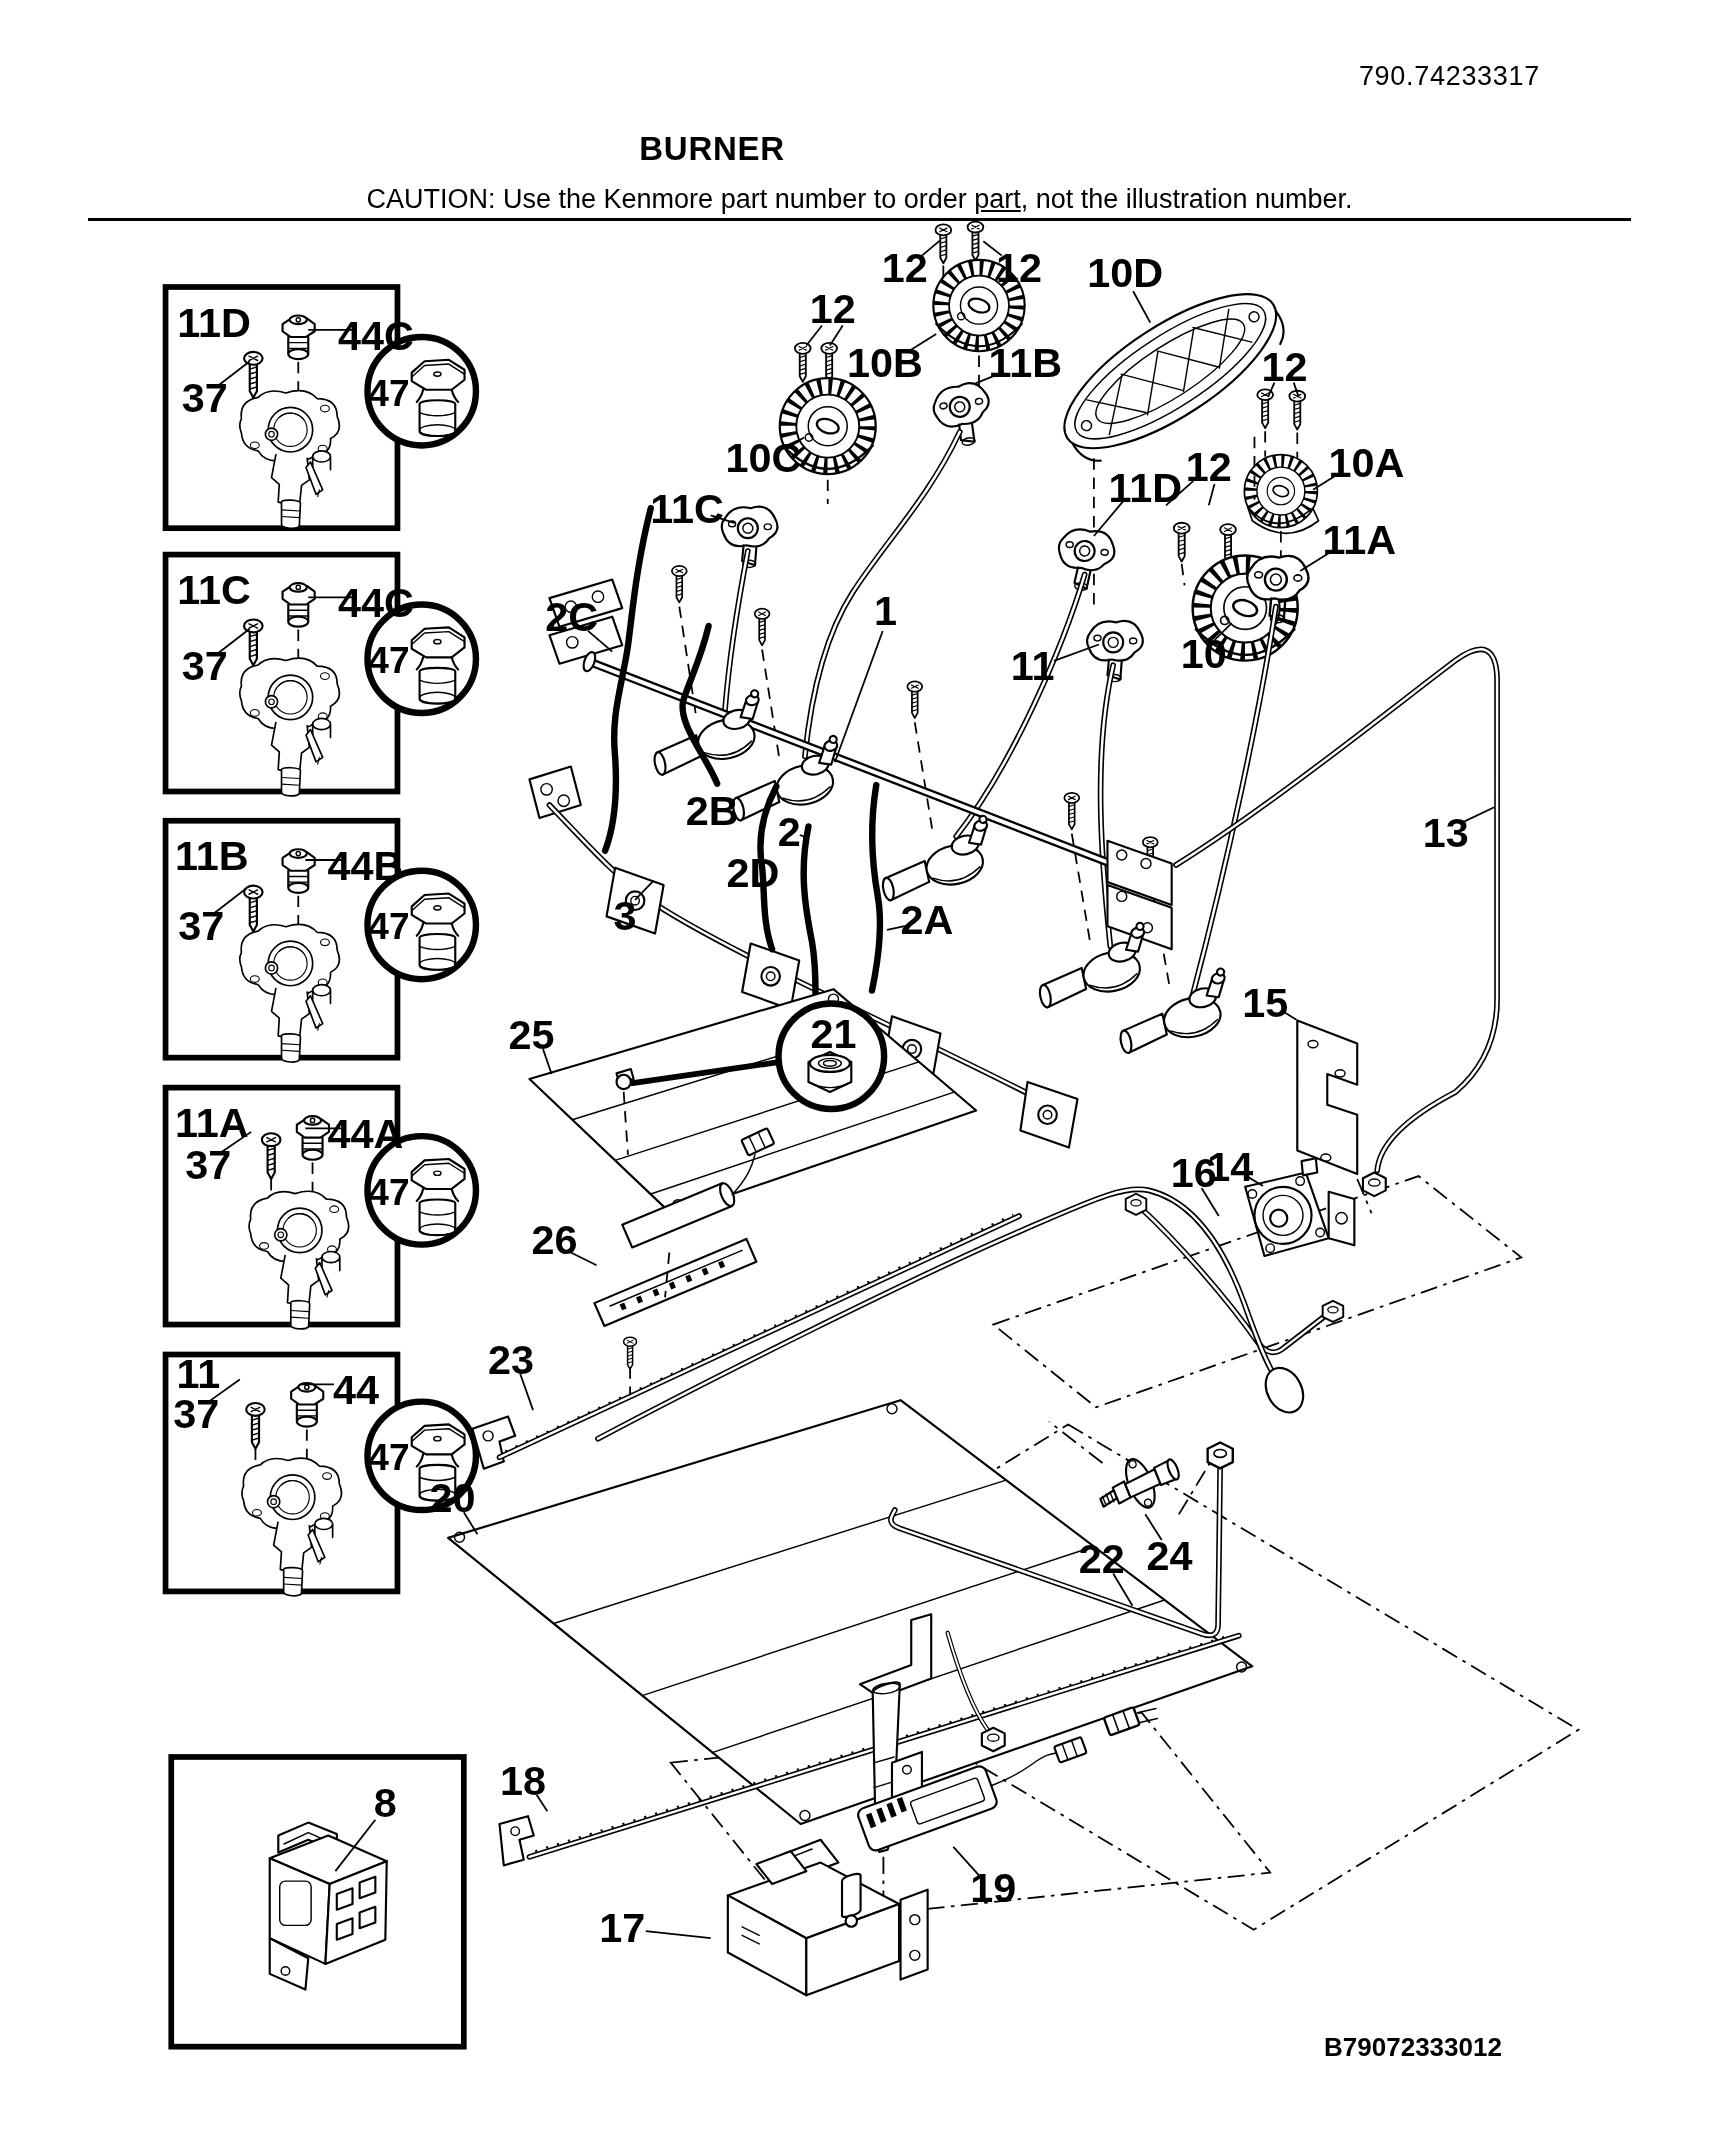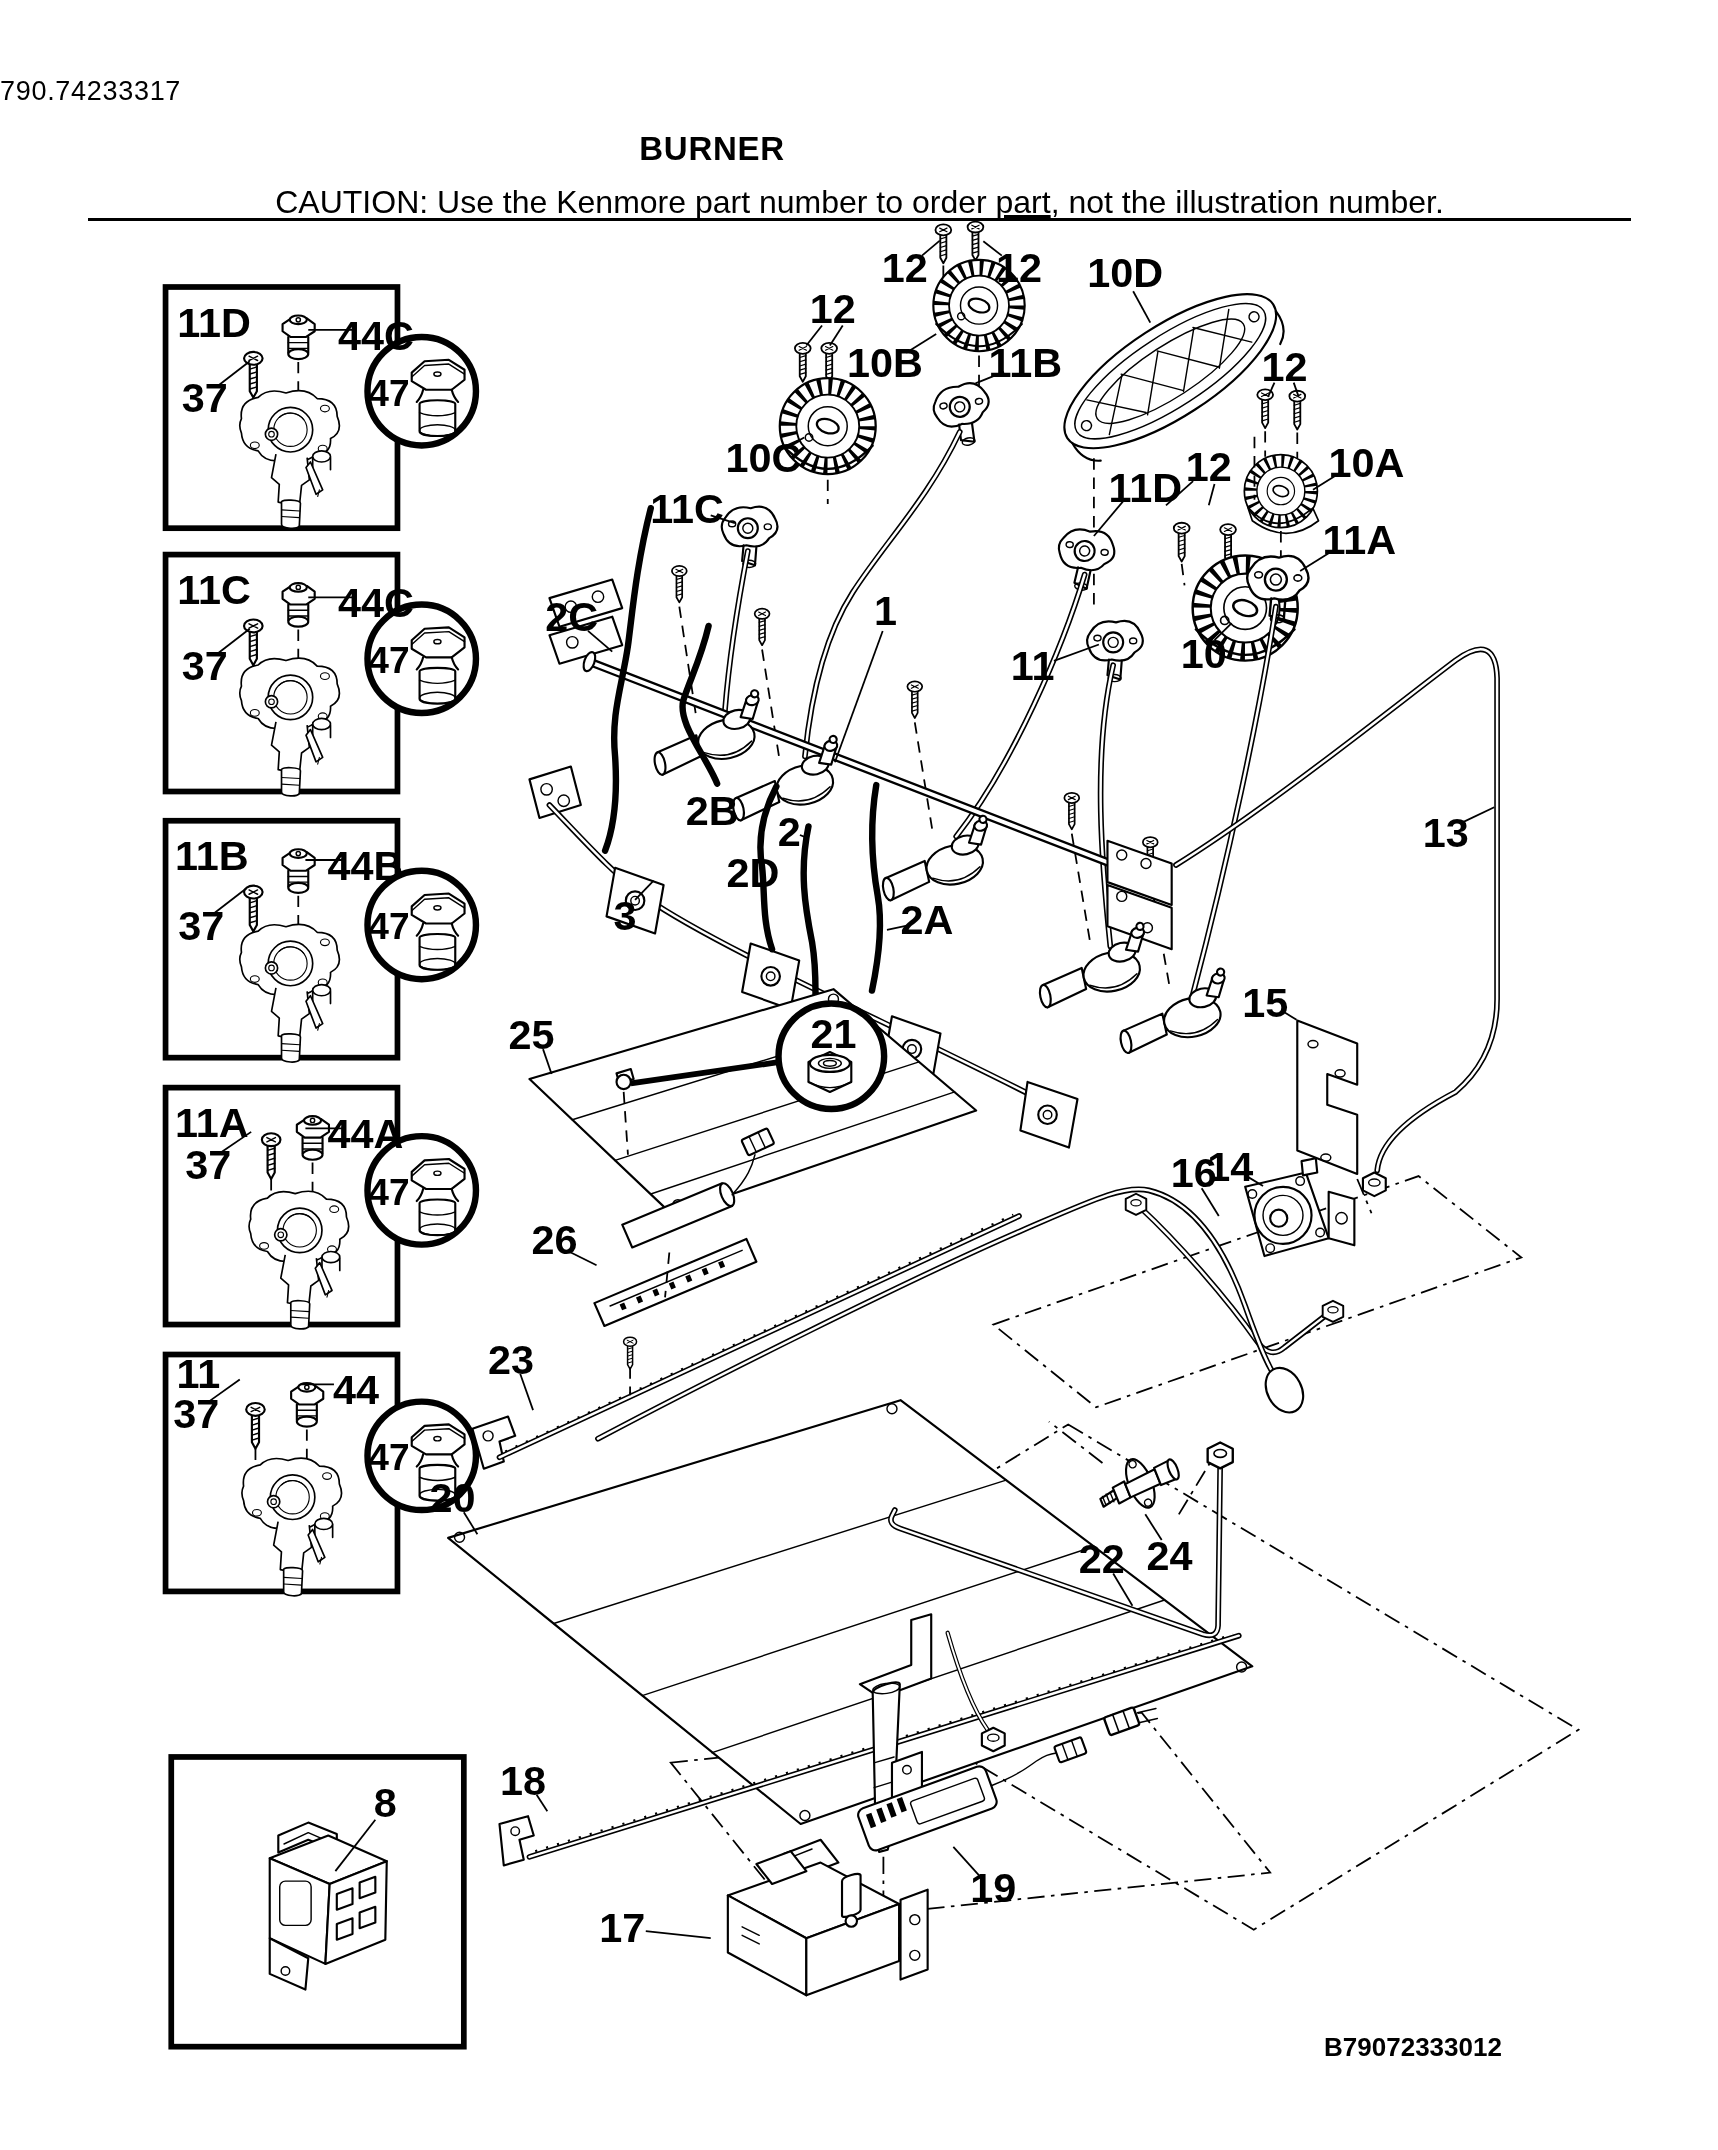--- a/index.html
+++ b/index.html
@@ -1,22 +1,22 @@
 <!DOCTYPE html>
 <html style="font-size:11.4px"><head>
 <meta charset="utf-8">
 <style>
   html,body{margin:0;padding:0;background:#fff;}
   #page{position:relative;width:1719px;height:2151px;background:#fff;overflow:hidden;
         font-family:"Liberation Sans",sans-serif;color:#000;}
-  .hdr-model{position:absolute;top:76px;left:0;width:1540px;text-align:left;
+  .hdr-model{position:absolute;top:61px;left:0;width:1540px;text-align:right;
              font-size:27px;letter-spacing:0.7px;}
   .hdr-title{position:absolute;top:130px;left:0;width:1424px;text-align:center;
              font-size:33px;font-weight:bold;letter-spacing:0.7px;}
-  .hdr-caution{position:absolute;top:184px;left:0;width:1719px;text-align:center;font-size:32px;}
+  .hdr-caution{position:absolute;top:184px;left:0;width:1719px;text-align:center;font-size:27px;}
   .hdr-caution .u{text-decoration:underline;}
   .hdr-rule{position:absolute;top:218px;left:88px;width:1543px;height:2.9px;background:#000;}
   .ftr-code{position:absolute;top:2032px;left:1313px;width:200px;text-align:center;
             font-size:26px;font-weight:bold;}
   svg{position:absolute;left:0;top:0;}
   .ln{stroke:#000;fill:none;stroke-width:3;stroke-linejoin:round;stroke-linecap:round;}
   .ln2{stroke:#000;fill:none;stroke-width:2;stroke-linejoin:round;stroke-linecap:round;}
   .fillw{fill:#fff;stroke:#000;stroke-width:3;stroke-linejoin:round;}
   .boxframe{fill:none;stroke:#000;stroke-width:8;}
   .detcircle{fill:#fff;stroke:#000;stroke-width:9;}

